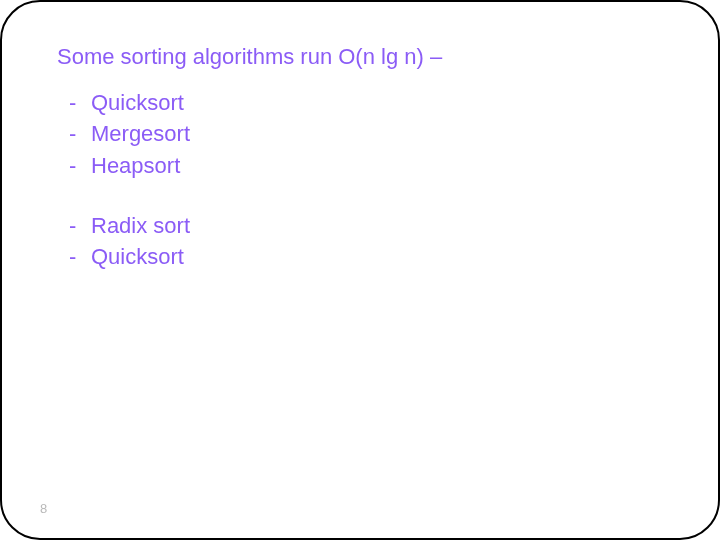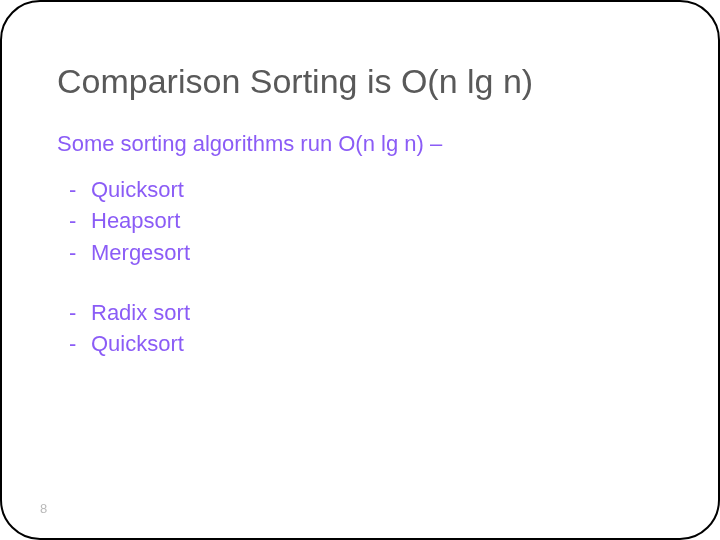--- a/index.html
+++ b/index.html
@@ -9,28 +9,27 @@
   .para{margin-bottom:4px}
   ul.dash{list-style:none;padding:0;margin:16px 0 30px 0}
   ul.dash li{padding-left:34px;position:relative;margin:2px 0}
   ul.dash li::before{content:"-";position:absolute;left:12px;top:0}
   .num{position:absolute;left:38px;bottom:22px;font-size:13px;color:#b9b9b9}
 </style>
 </head>
 <body>
 
 <div class="slide">
-  <div class="title">Comparison Sorting is O(n lg n)</div>
 
   <div class="body">
     <div class="para">Some sorting algorithms run O(n lg n) –</div>
     <ul class="dash">
       <li>Quicksort</li>
+      <li>Mergesort</li>
       <li>Heapsort</li>
-      <li>Mergesort</li>
     </ul>
 
     <ul class="dash">
       <li>Radix sort</li>
       <li>Quicksort</li>
     </ul>
   </div>
 
   <div class="num">8</div>
 </div>

